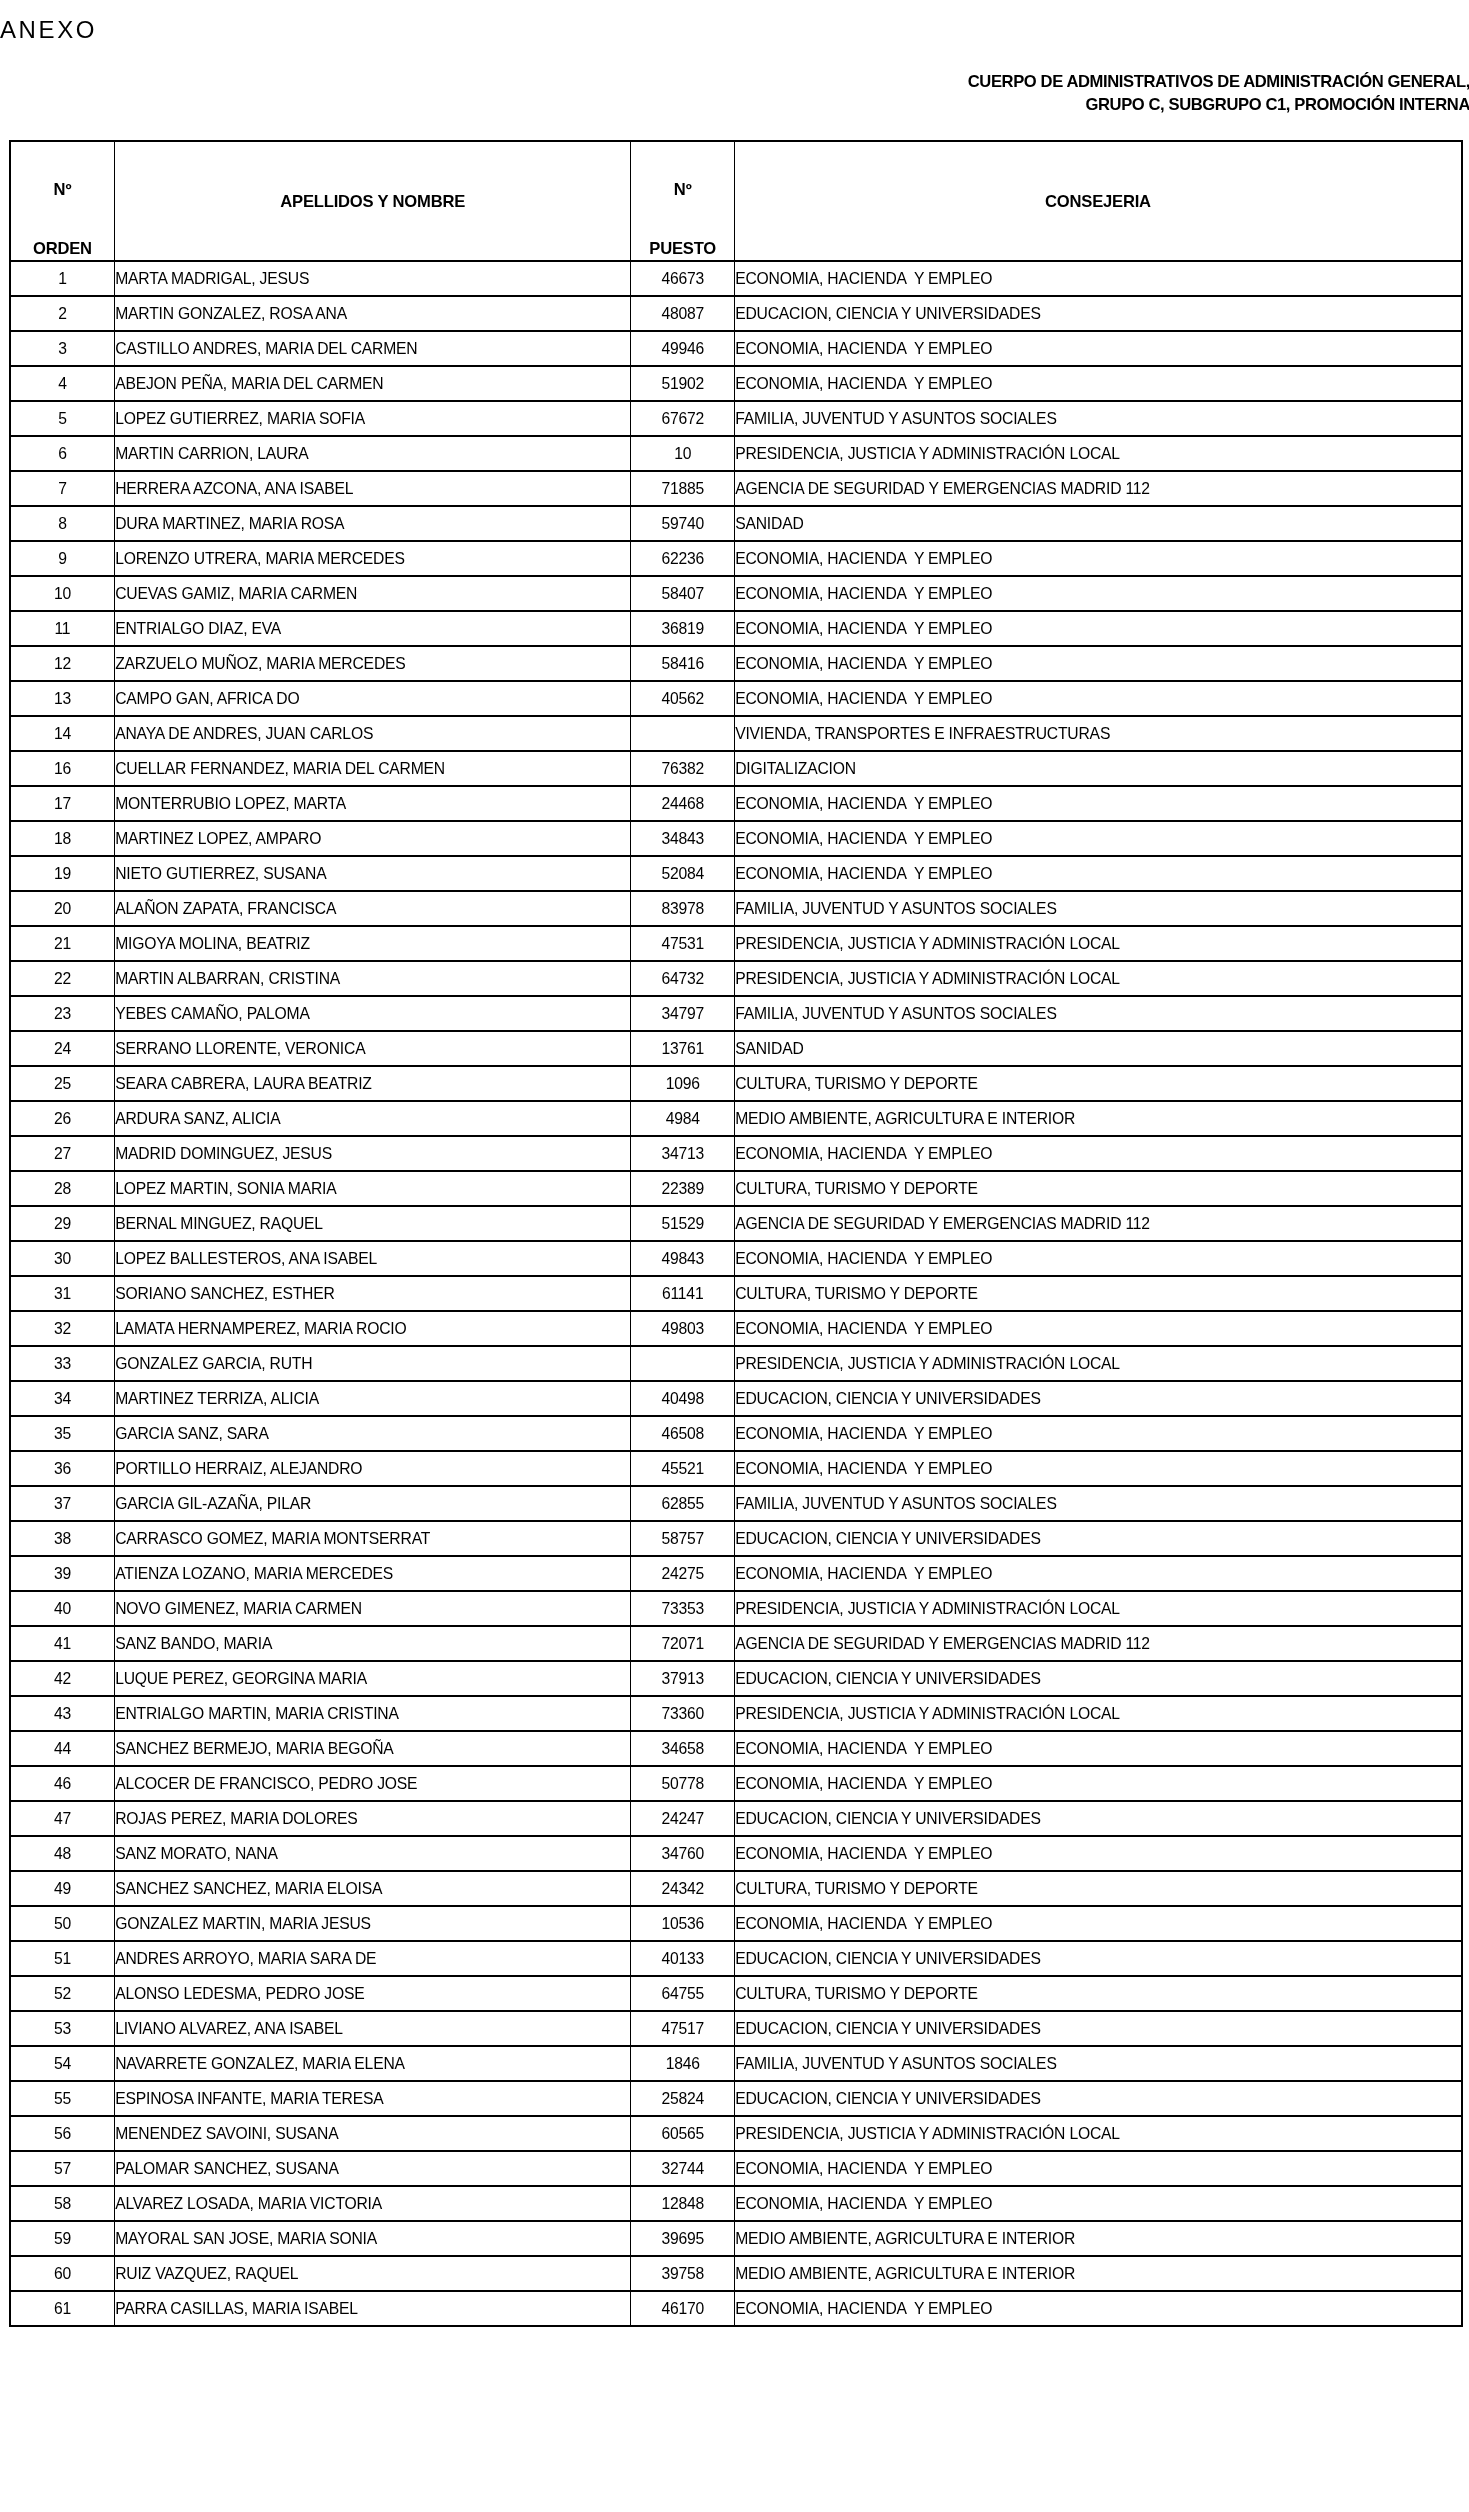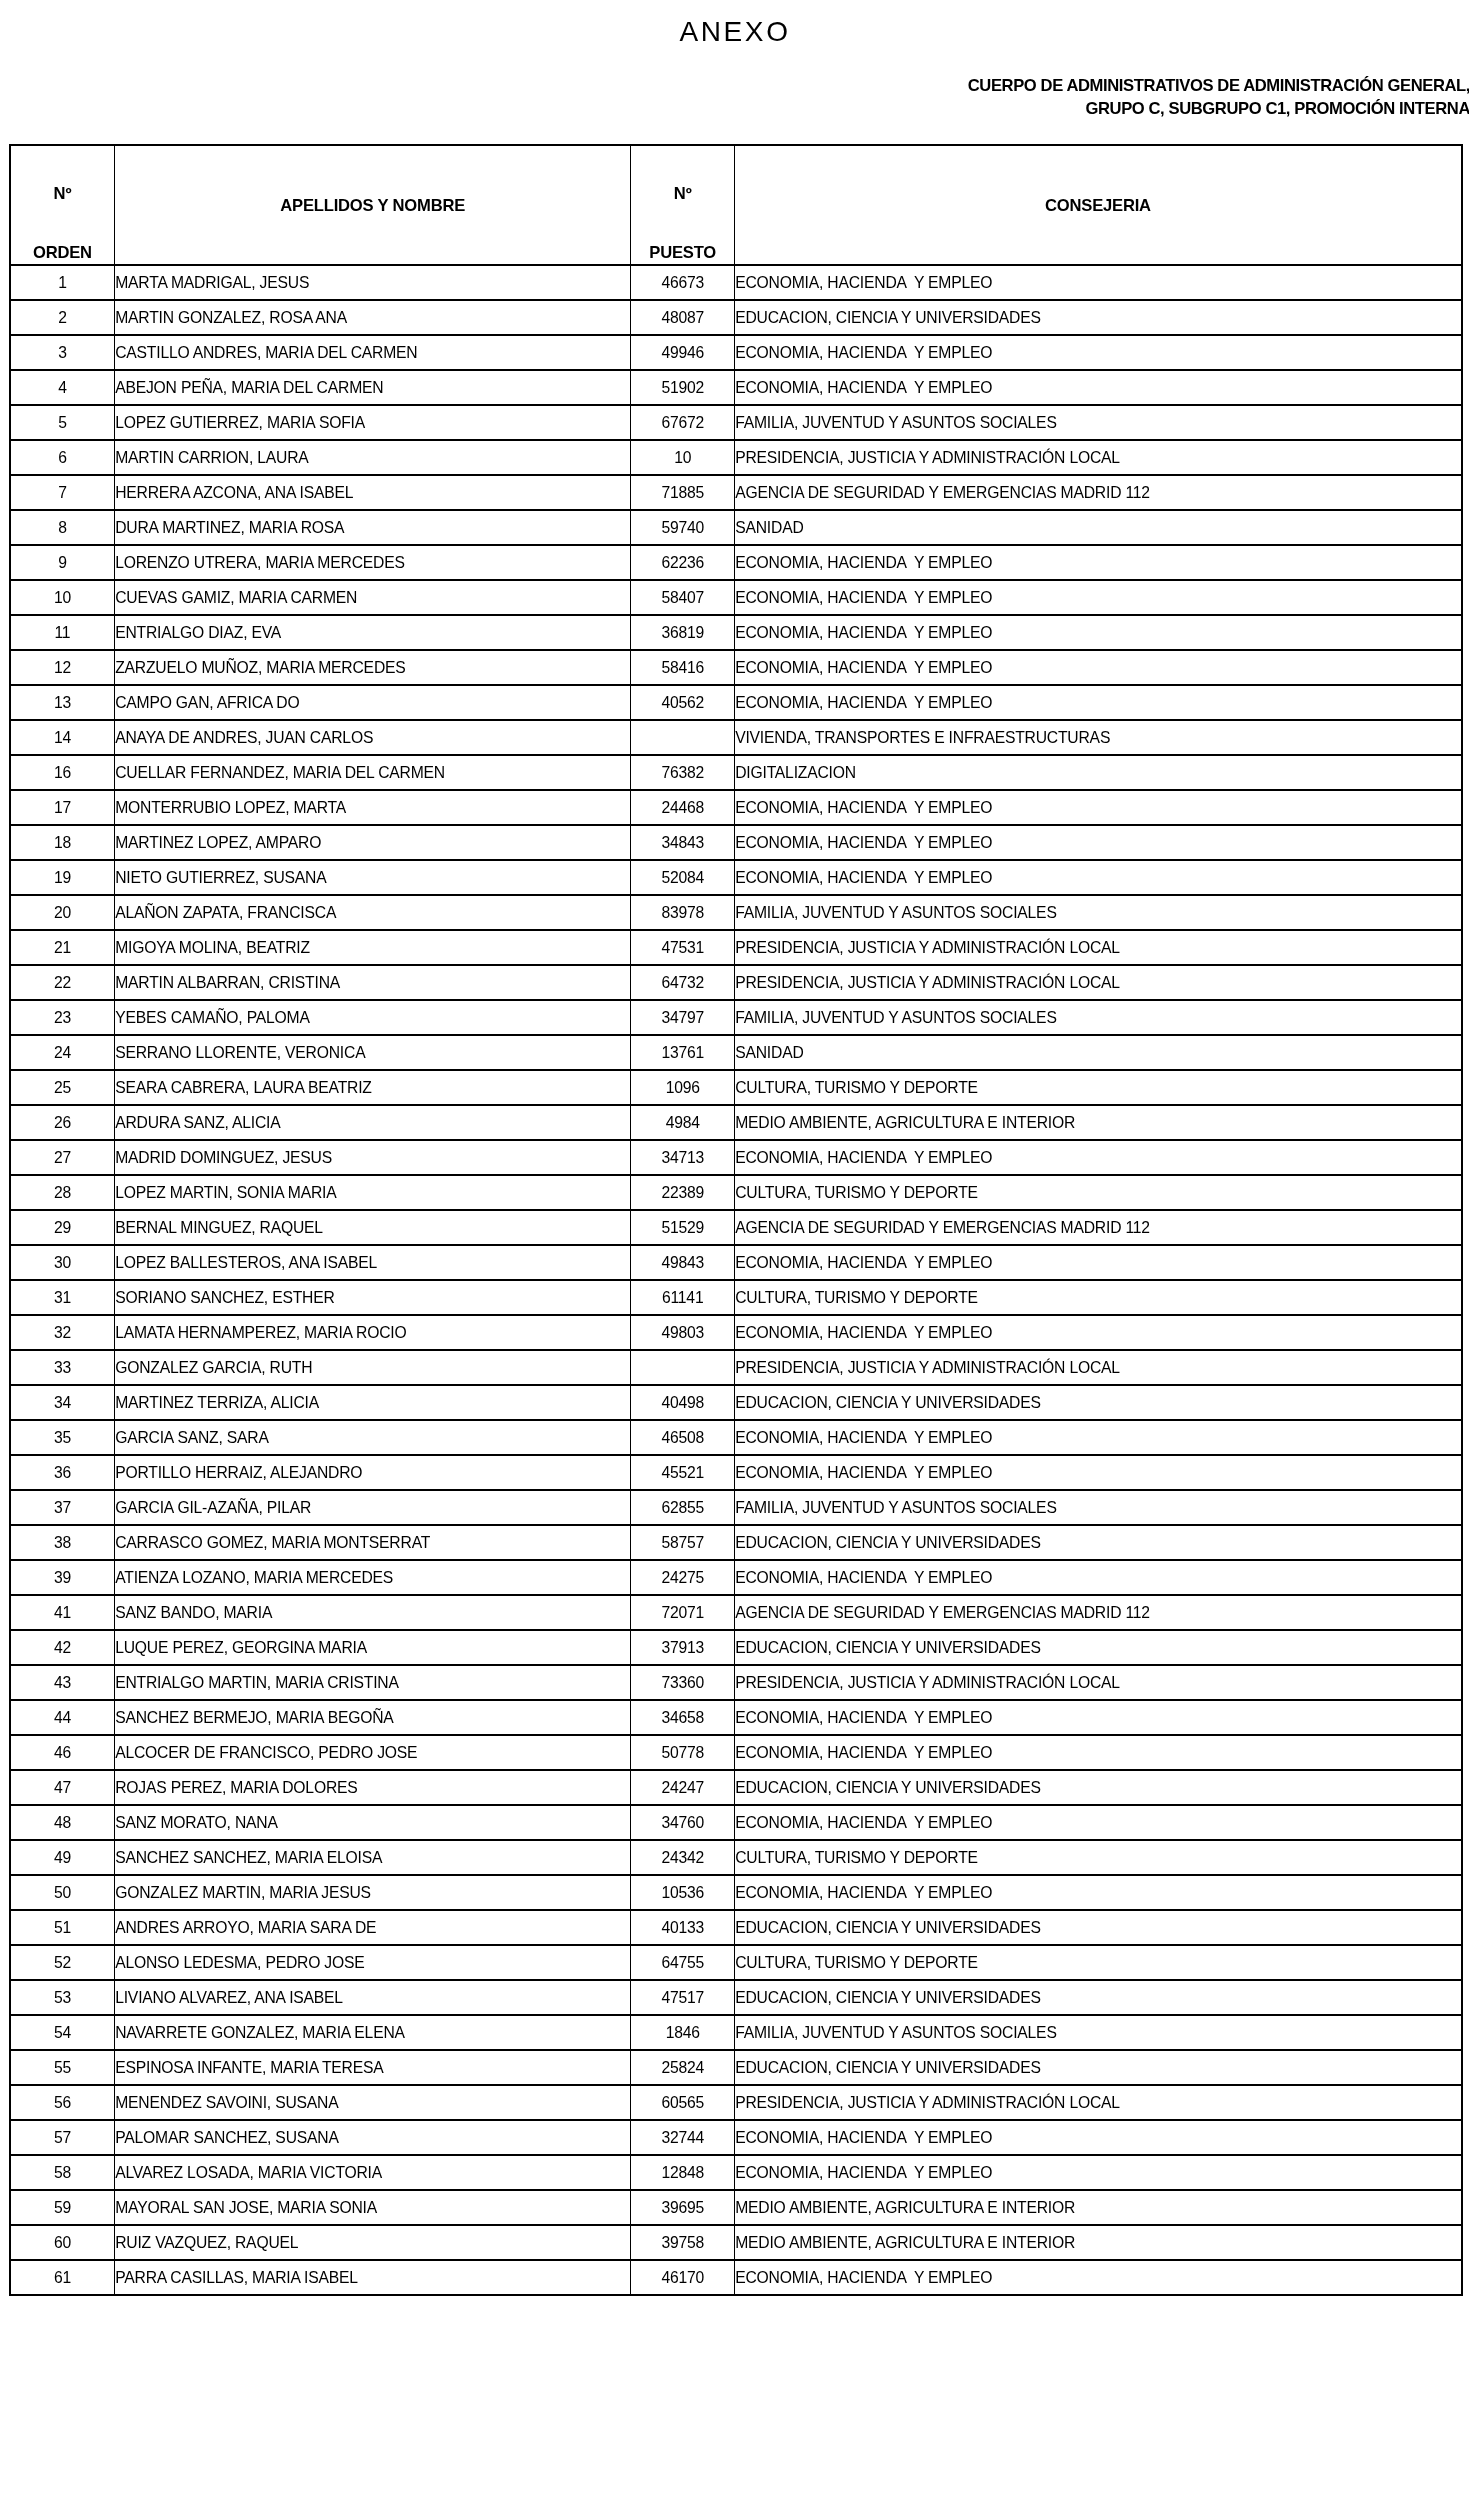--- a/index.html
+++ b/index.html
@@ -15,22 +15,21 @@
     -webkit-font-smoothing: antialiased;
   }
   .page {
     position: relative;
     width: 1470px;
     height: 2512px;
     overflow: hidden;
   }
   .title {
     margin: 15.7px 0 0 0;
-    text-align: center;
-    font-size: 28px;
+    font-size: 24px;
     font-weight: normal;
     letter-spacing: 2.6px;
   }
   .subtitle {
     margin-top: 26px;
     text-align: right;
     font-weight: bold;
     font-size: 16.6px;
     line-height: 23px;
     letter-spacing: -0.4px;
@@ -329,20 +328,26 @@
     <td class="c-puesto">58757</td>
     <td class="c-consejeria">EDUCACION, CIENCIA Y UNIVERSIDADES</td>
   </tr>
         <tr>
     <td class="c-orden">39</td>
     <td class="c-nombre">ATIENZA LOZANO, MARIA MERCEDES</td>
     <td class="c-puesto">24275</td>
     <td class="c-consejeria">ECONOMIA, HACIENDA  Y EMPLEO</td>
   </tr>
         <tr>
+    <td class="c-orden">40</td>
+    <td class="c-nombre">NOVO GIMENEZ, MARIA CARMEN</td>
+    <td class="c-puesto">73353</td>
+    <td class="c-consejeria">PRESIDENCIA, JUSTICIA Y ADMINISTRACIÓN LOCAL</td>
+  </tr>
+        <tr>
     <td class="c-orden">41</td>
     <td class="c-nombre">SANZ BANDO, MARIA</td>
     <td class="c-puesto">72071</td>
     <td class="c-consejeria">AGENCIA DE SEGURIDAD Y EMERGENCIAS MADRID 112</td>
   </tr>
         <tr>
     <td class="c-orden">42</td>
     <td class="c-nombre">LUQUE PEREZ, GEORGINA MARIA</td>
     <td class="c-puesto">37913</td>
     <td class="c-consejeria">EDUCACION, CIENCIA Y UNIVERSIDADES</td>

